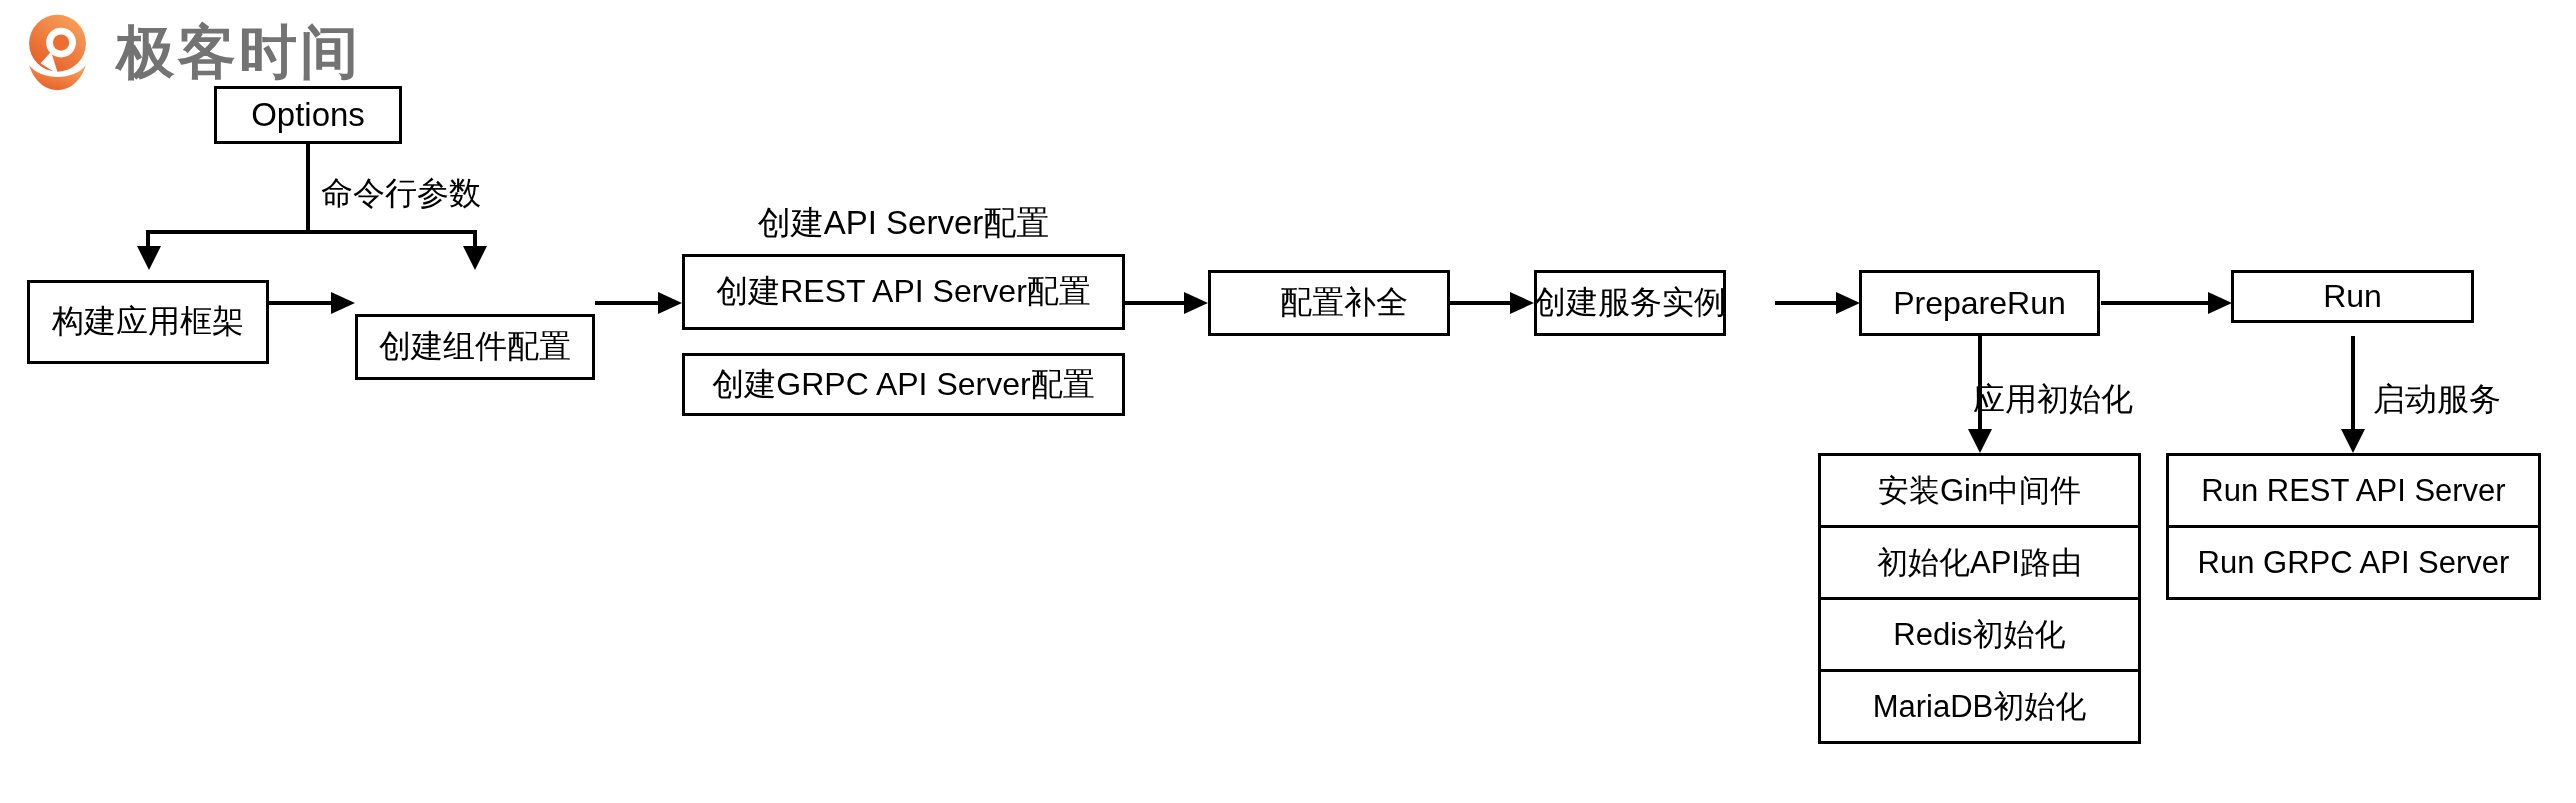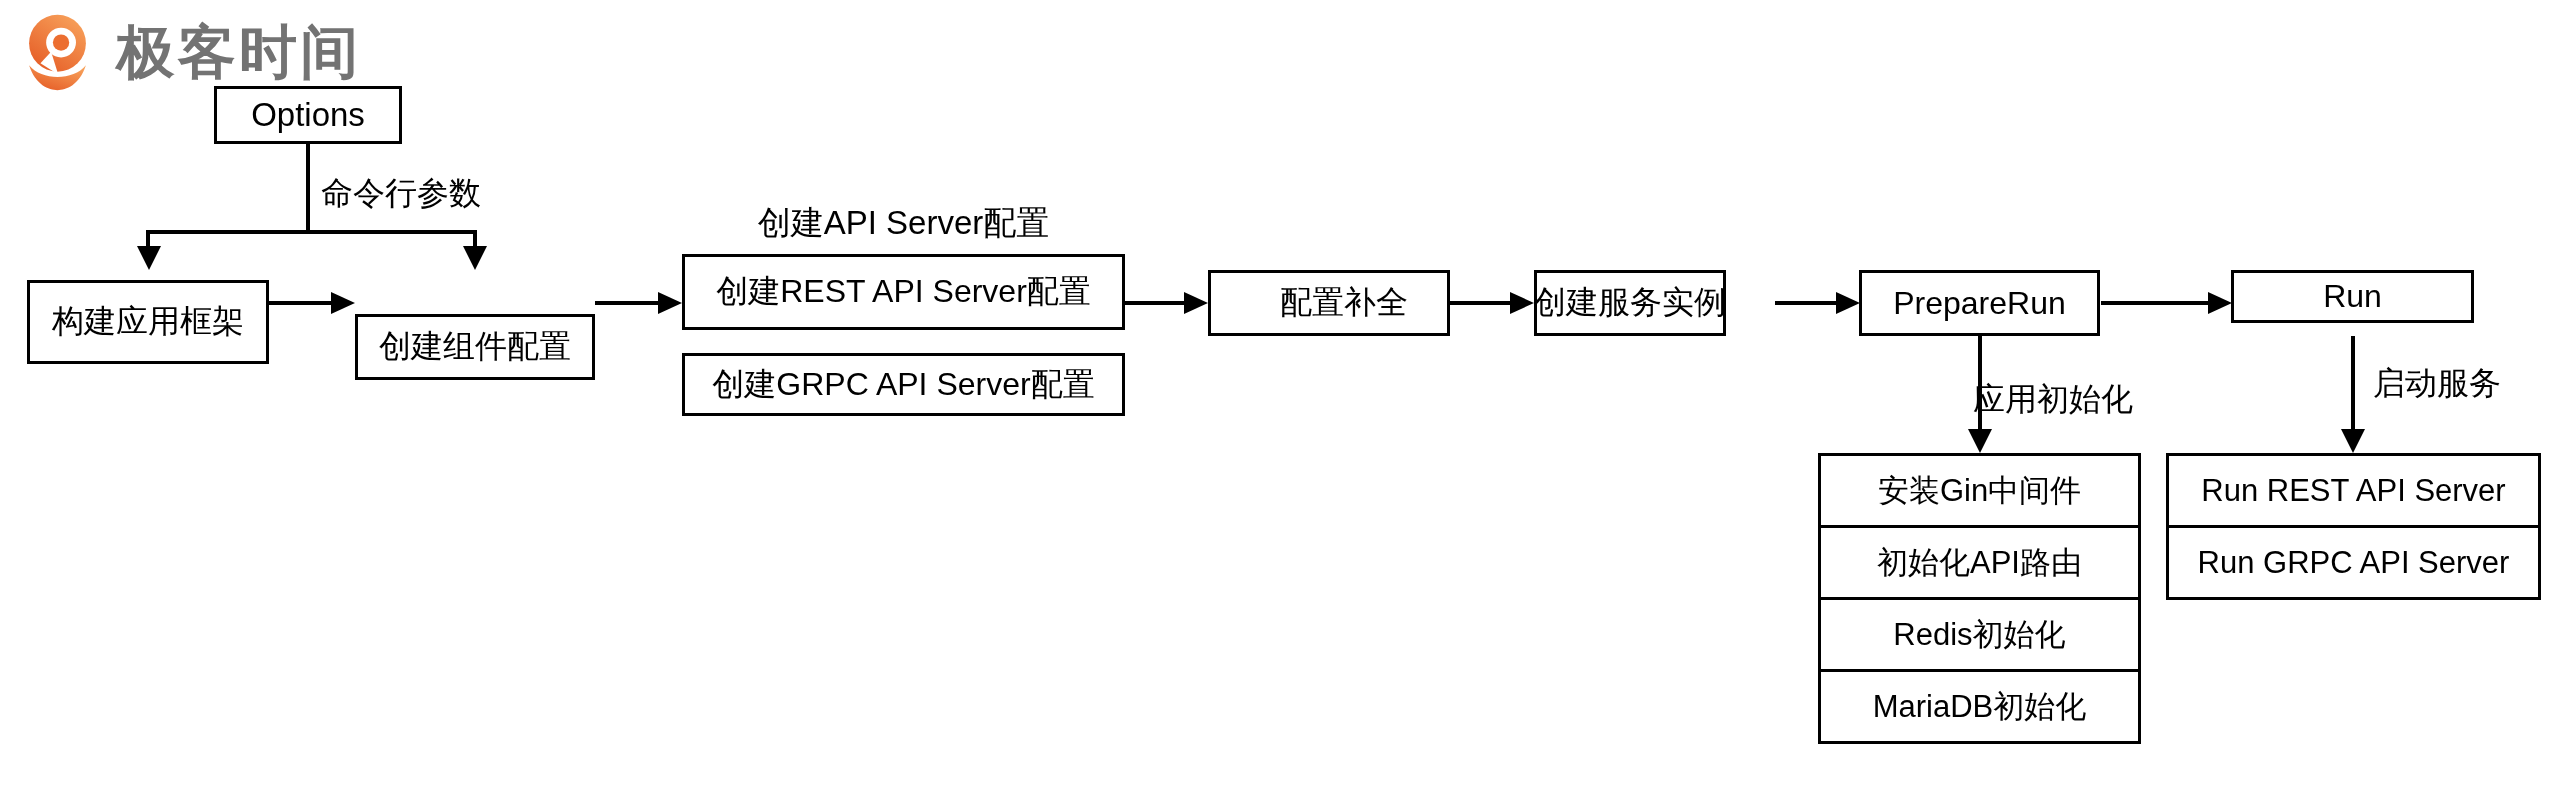--- a/index.html
+++ b/index.html
@@ -145,21 +145,21 @@
   <div class="arr-r" style="left:2208px;top:292px;"></div>
 
   <div class="box" style="left:682px;top:353px;width:443px;height:63px;">创建GRPC API Server配置</div>
 
   <div class="vline" style="left:1978px;top:336px;width:4.3px;height:95px;"></div>
   <div class="arr-d" style="left:1968px;top:429px;"></div>
   <div class="edge-label" style="left:1973px;top:378px;">应用初始化</div>
 
   <div class="vline" style="left:2351px;top:336px;width:4.3px;height:95px;"></div>
   <div class="arr-d" style="left:2341px;top:429px;"></div>
-  <div class="edge-label" style="left:2373px;top:362px;">启动服务</div>
+  <div class="edge-label" style="left:2373px;top:378px;">启动服务</div>
 
   <div class="stack" style="left:1818px;top:453px;width:323px;">
     <div class="cell">安装Gin中间件</div>
     <div class="cell">初始化API路由</div>
     <div class="cell">Redis初始化</div>
     <div class="cell">MariaDB初始化</div>
   </div>
 
   <div class="stack" style="left:2166px;top:453px;width:375px;">
     <div class="cell">Run REST API Server</div>

